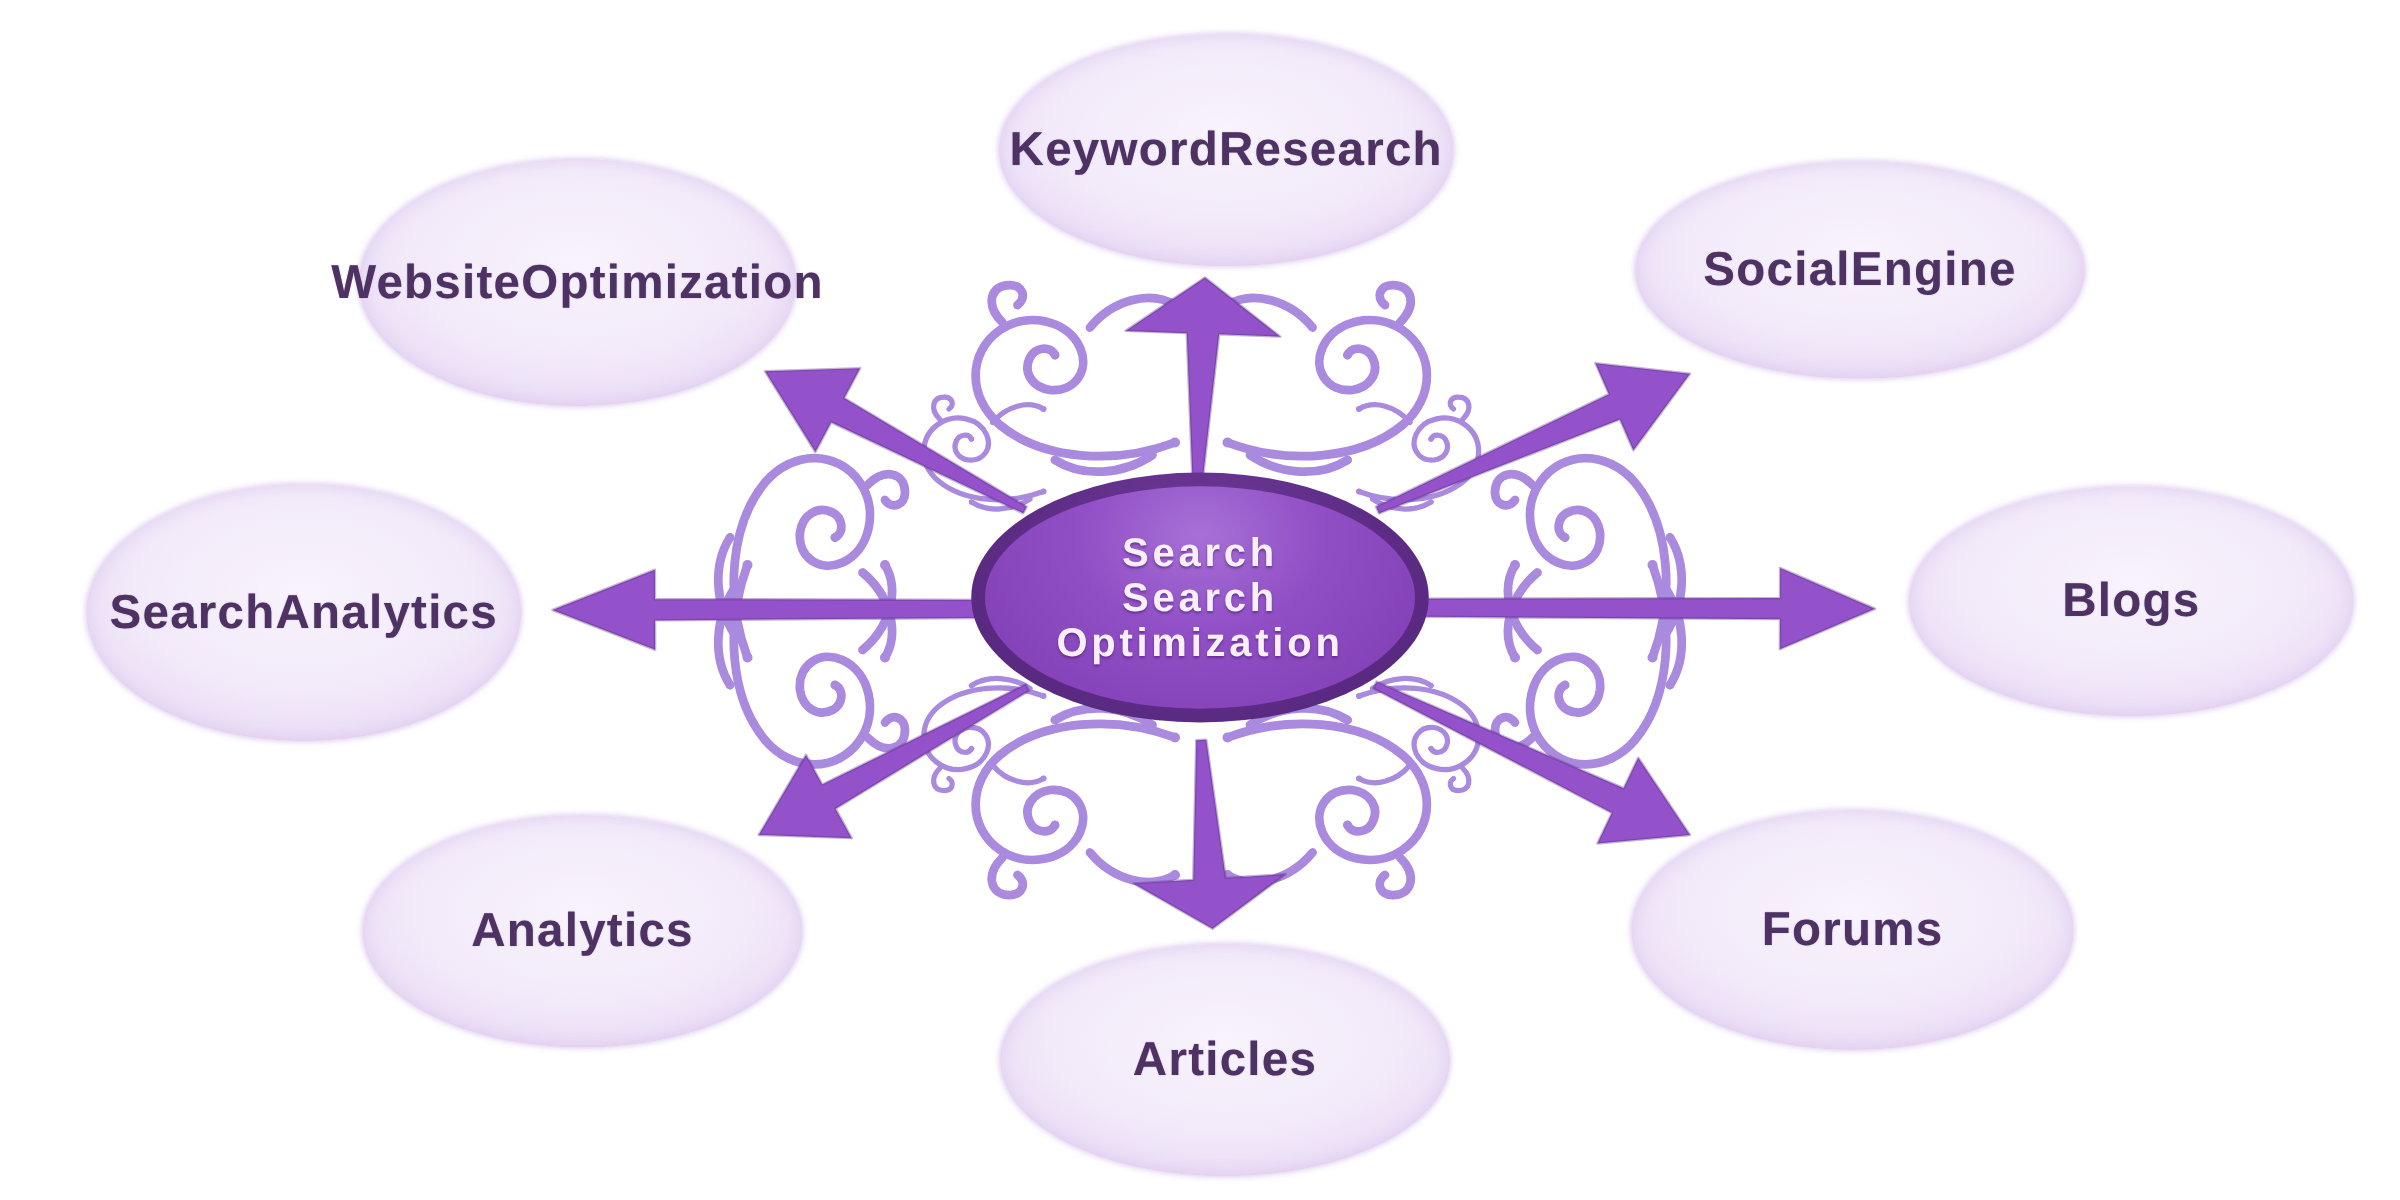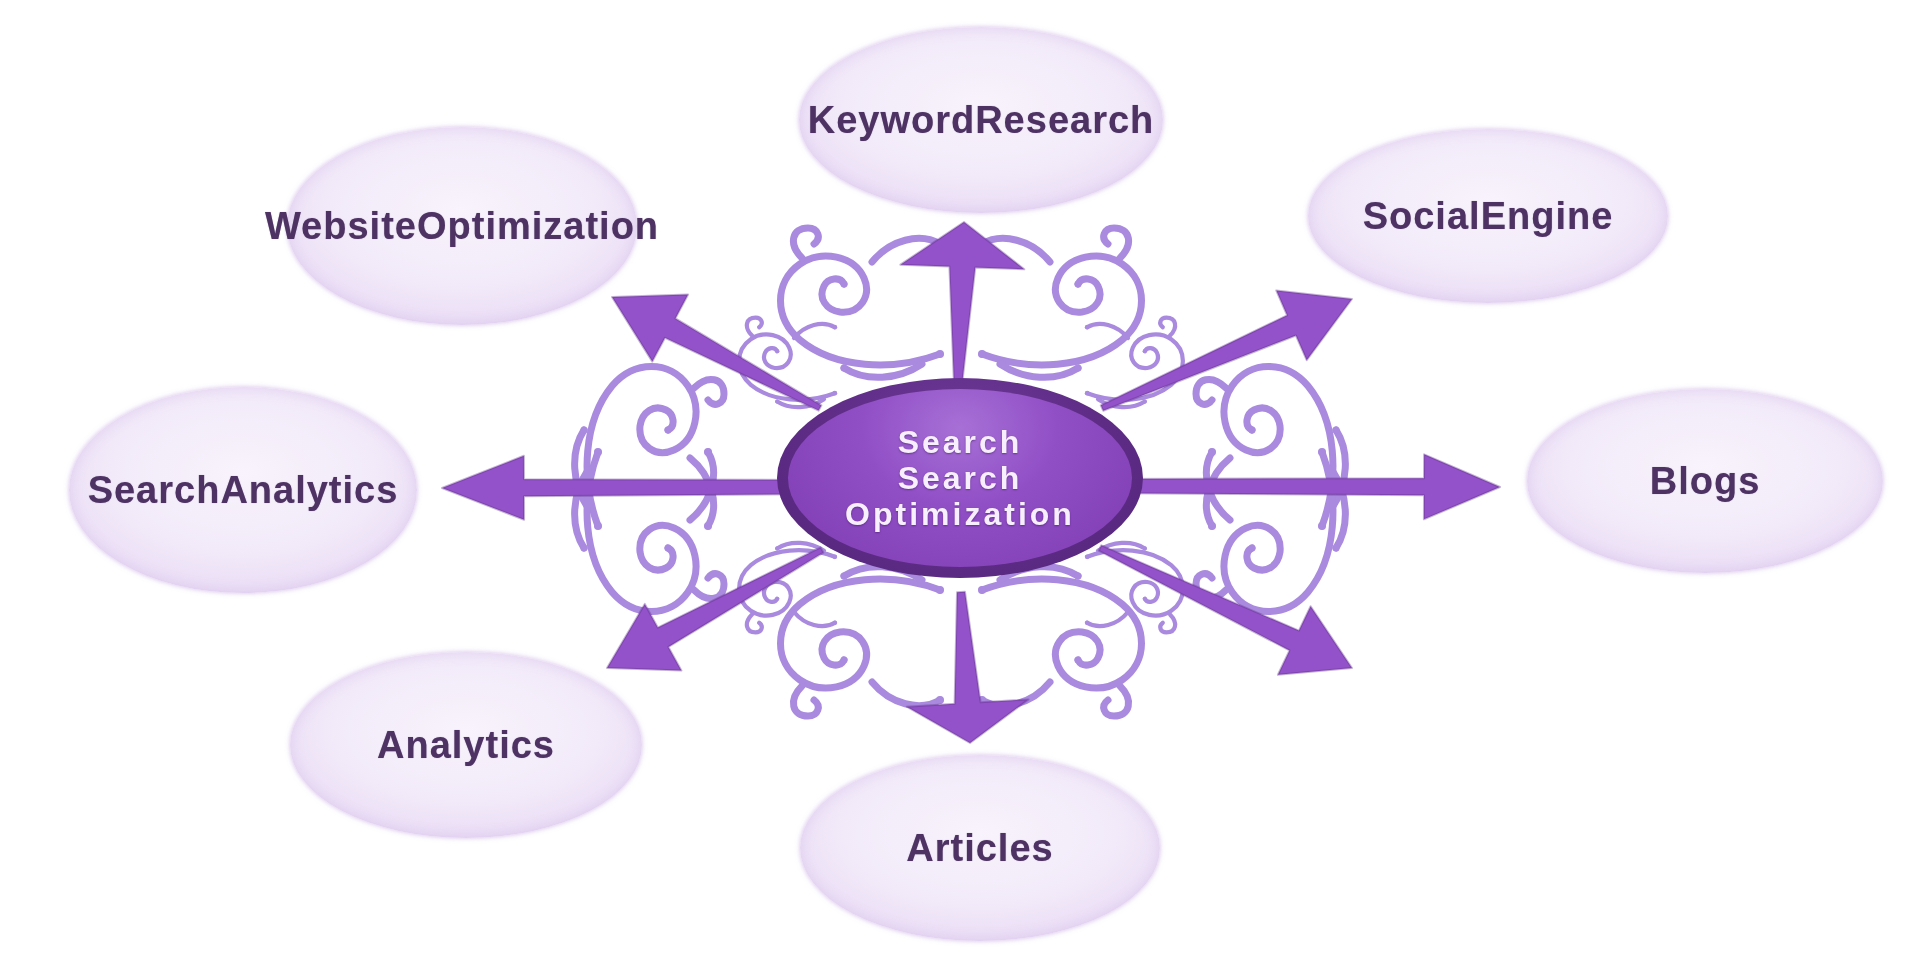--- a/index.html
+++ b/index.html
@@ -103,20 +103,23 @@
   </div>
 
   <div class="bubble" style="left:1527px;top:389px;width:356px;height:184px;">
     <span class="line">Blogs</span>
   </div>
 
   <div class="bubble" style="left:290px;top:652px;width:352px;height:186px;">
     <span class="line">Analytics</span>
   </div>
 
+  <div class="bubble" style="left:1305px;top:648px;width:354px;height:192px;">
+    <span class="line">Forums</span>
+  </div>
 
   <div class="bubble" style="left:800px;top:755px;width:360px;height:186px;">
     <span class="line">Articles</span>
   </div>
 
   <div class="center-node">
     <div class="center-label">
       <span class="line">Search</span>
       <span class="line">Search</span>
       <span class="line">Optimization</span>

